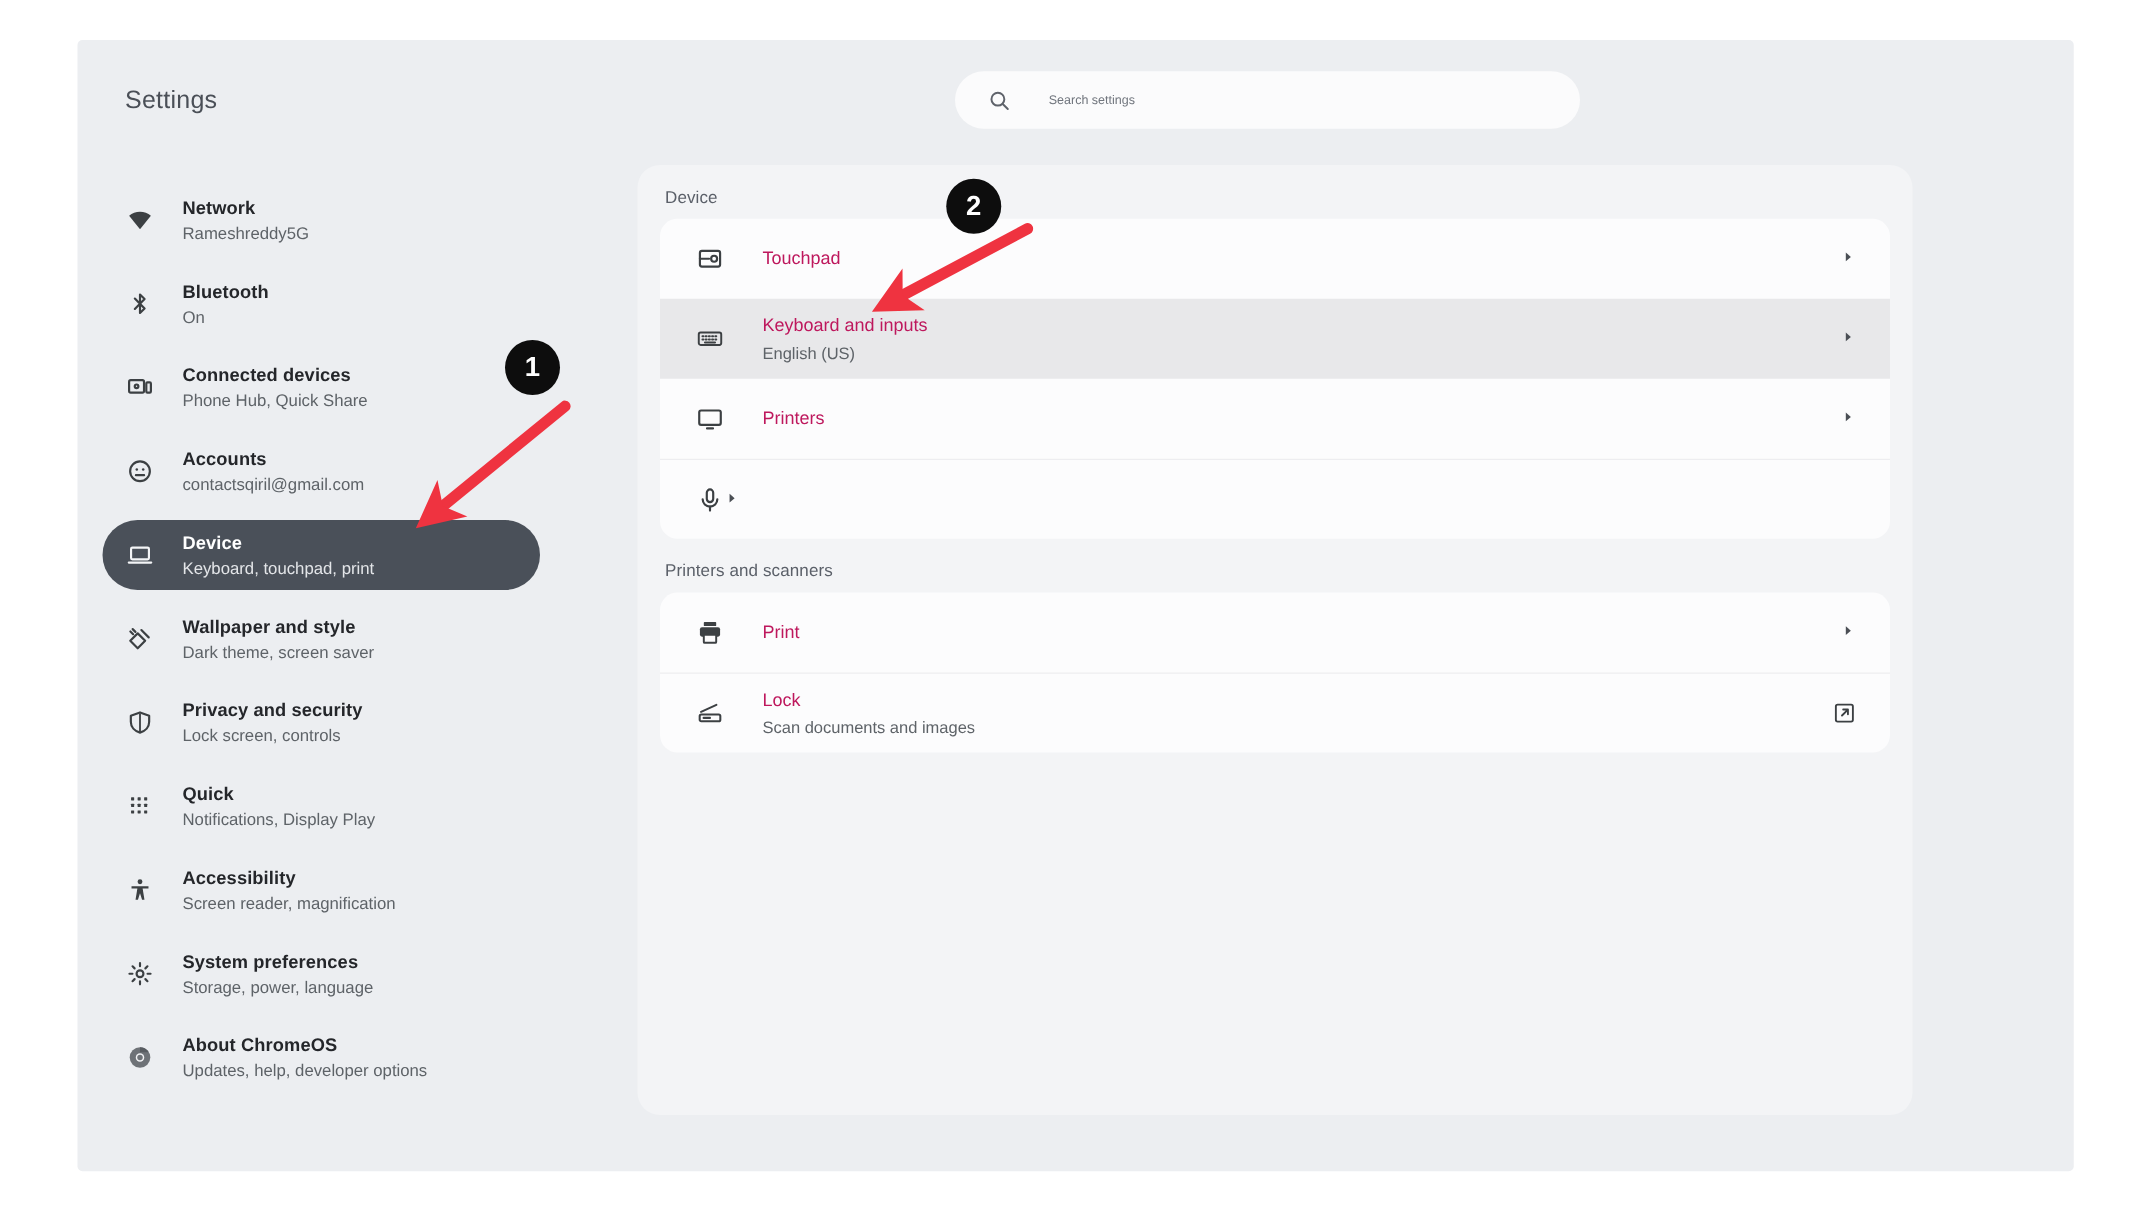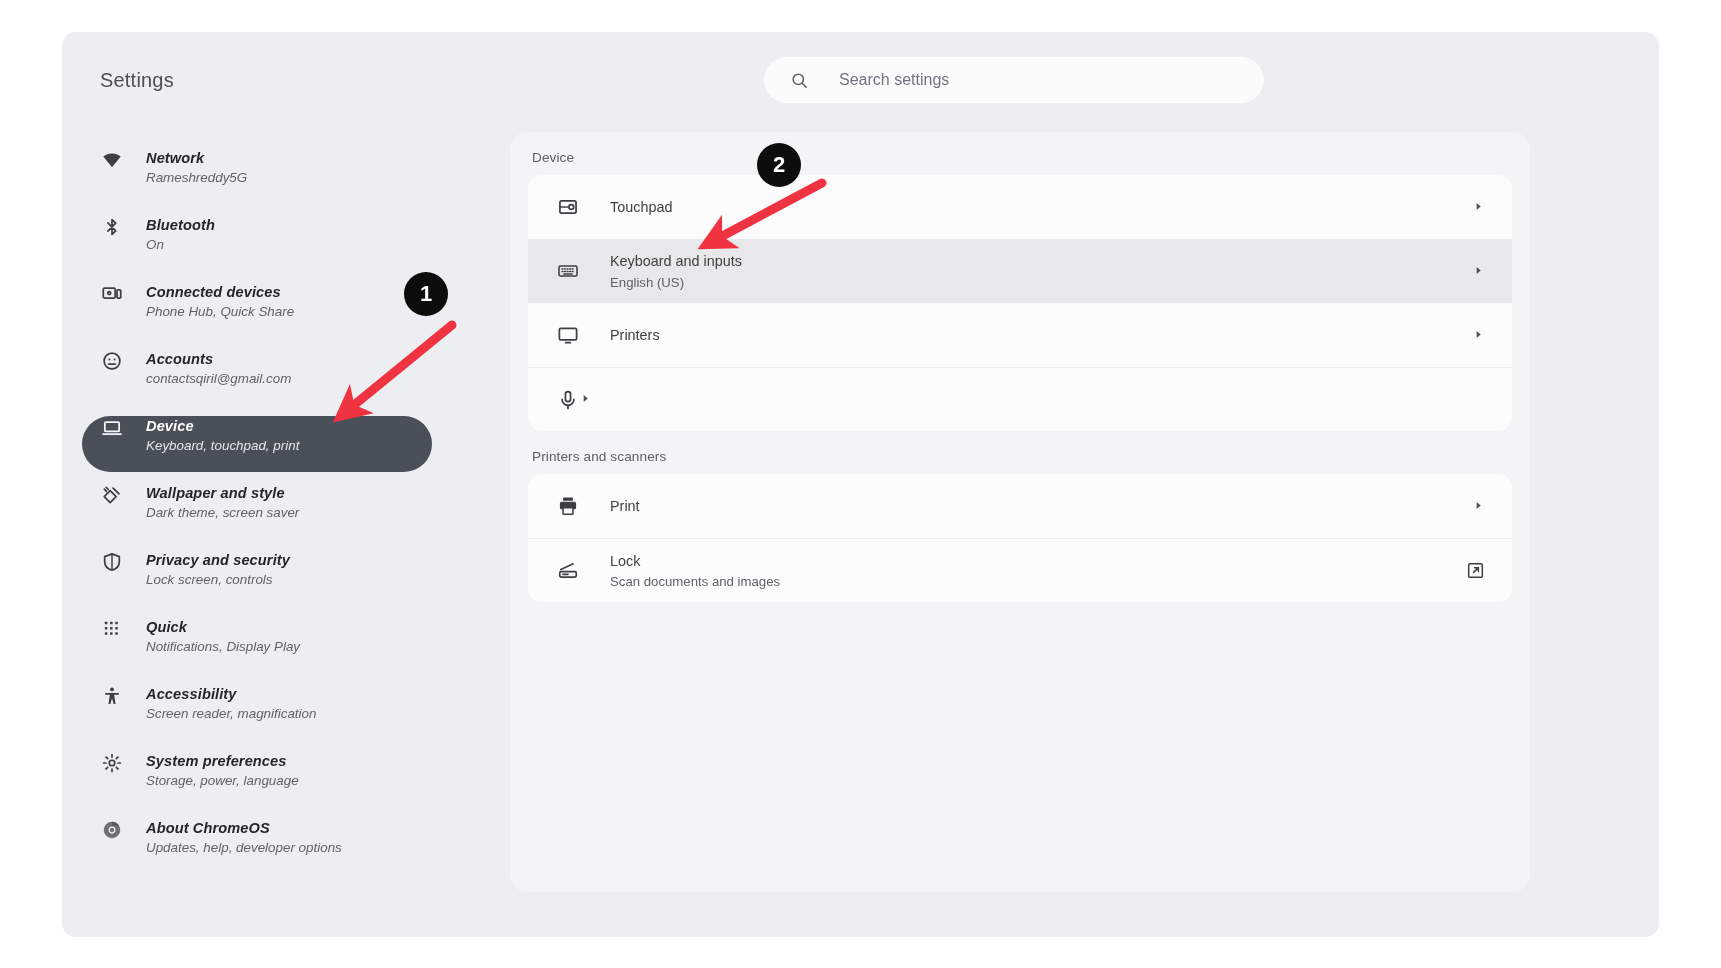--- a/index.html
+++ b/index.html
@@ -12,21 +12,21 @@
     overflow: hidden;
   }
 
   #app {
     position: absolute;
     left: 62px;
     top: 32px;
     width: 1597px;
     height: 905px;
     background: #eceef1;
-    border-radius: 14px;
+    border-radius: 4px;
     overflow: hidden;
   }
 
   
   .header {
     position: absolute;
     left: 0; top: 0;
     width: 100%;
     height: 108px;
   }
@@ -57,48 +57,48 @@
     width: 19px; height: 19px;
     flex: 0 0 auto;
     color: #5f636b;
   }
   .search-input {
     border: 0;
     outline: none;
     background: transparent;
     margin-left: 28px;
     font-family: "Liberation Sans", sans-serif;
-    font-size: 16px;
+    font-size: 10px;
     color: #5f6368;
     width: 380px;
     height: 100%;
   }
   .search-input::placeholder { color: #70757d; }
 
   
   .sidebar {
     position: absolute;
     left: 0;
     top: 108px;
     width: 414px;
     bottom: 0;
     padding-top: 8px;
     box-sizing: border-box;
   }
 
   .nav-item {
     position: relative;
     display: flex;
+    align-items: center;
     height: 56px;
     margin: 0 44px 0 20px;
     padding-left: 18px;
     border-radius: 28px;
     box-sizing: border-box;
     cursor: pointer;
-    font-style: italic;
   }
   .nav-item.selected {
     background: #4a5059;
   }
   .nav-icon {
     width: 24px; height: 24px;
     flex: 0 0 24px;
     color: #3c4043;
     display: flex; align-items: center; justify-content: center;
   }
@@ -161,21 +161,21 @@
 
   .row-icon {
     width: 24px; height: 24px;
     flex: 0 0 24px;
     color: #3c4043;
     display: flex; align-items: center; justify-content: center;
   }
   .row-text { margin-left: 30px; flex: 1 1 auto; line-height: 1.3; }
   .row-title {
     font-size: 14.4px;
-    color: #404040;
+    color: #be185d;
   }
   .row-sub {
     font-size: 13.2px;
     color: #5e6368;
     margin-top: 2px;
   }
   .row-arrow {
     flex: 0 0 auto;
     color: #4b4f55;
     font-size: 11px;

